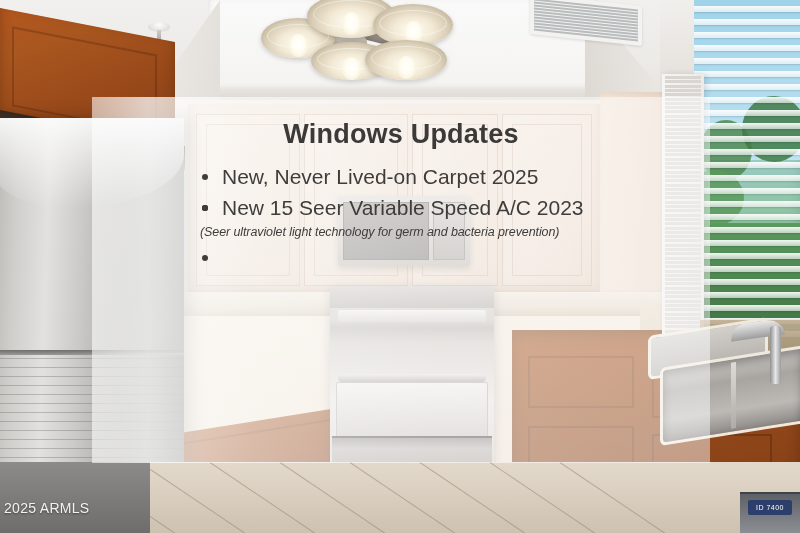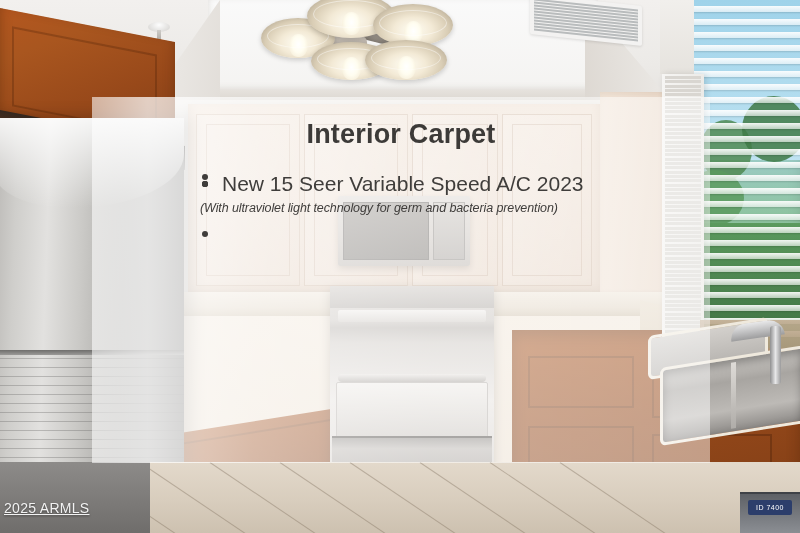--- a/index.html
+++ b/index.html
@@ -324,21 +324,20 @@
   .ov-note{
     font-size:12.5px; font-style:italic; color:#3f3d3b;
     margin:-2px 0 7px 0; padding-left:0px; white-space:nowrap; letter-spacing:-.1px;
   }
 
   
   .watermark{
     position:absolute; left:4px; top:500px;
     font-size:14px; color:#f2f2f2; letter-spacing:.3px;
     text-shadow:0 1px 2px rgba(0,0,0,.45);
-    text-decoration:underline;
   }
 </style>
 </head>
 <body>
 
 <div id="stage">
 
   <div class="photo">
 
     <div class="ceiling"></div>
@@ -576,25 +575,25 @@
         <i style="left: 490px; top: 0px; transform: rotate(-34deg);"></i>
         <i style="left: 560px; top: 0px; transform: rotate(-34deg);"></i>
       </div>
     <div class="floor-left-dark"></div>
 
     <div class="dishwasher"></div>
     <div class="dw-badge">ID 7400</div>
   </div>
 
   <div class="overlay">
-    <div class="ov-title">Interior Carpet</div>
+    <div class="ov-title">Windows Updates</div>
     <div class="ov-list" id="ov-list">
-        <div class="ov-item"><span class="dot"></span></div>
+        <div class="ov-item"><span class="dot"></span><span>New, Never Lived-on Carpet 2025</span></div>
         <div class="ov-item"><span class="dot"></span></div>
         <div class="ov-item"><span class="dot"></span></div>
         <div class="ov-item"><span class="dot"></span><span>New 15 Seer Variable Speed A/C 2023</span></div>
-        <div class="ov-note">(With ultraviolet light technology for germ and bacteria prevention)</div>
+        <div class="ov-note">(Seer ultraviolet light technology for germ and bacteria prevention)</div>
         <div class="ov-item"><span class="dot"></span></div>
       </div>
   </div>
 
   <div class="watermark">2025 ARMLS</div>
 </div>
 
 </body></html>

